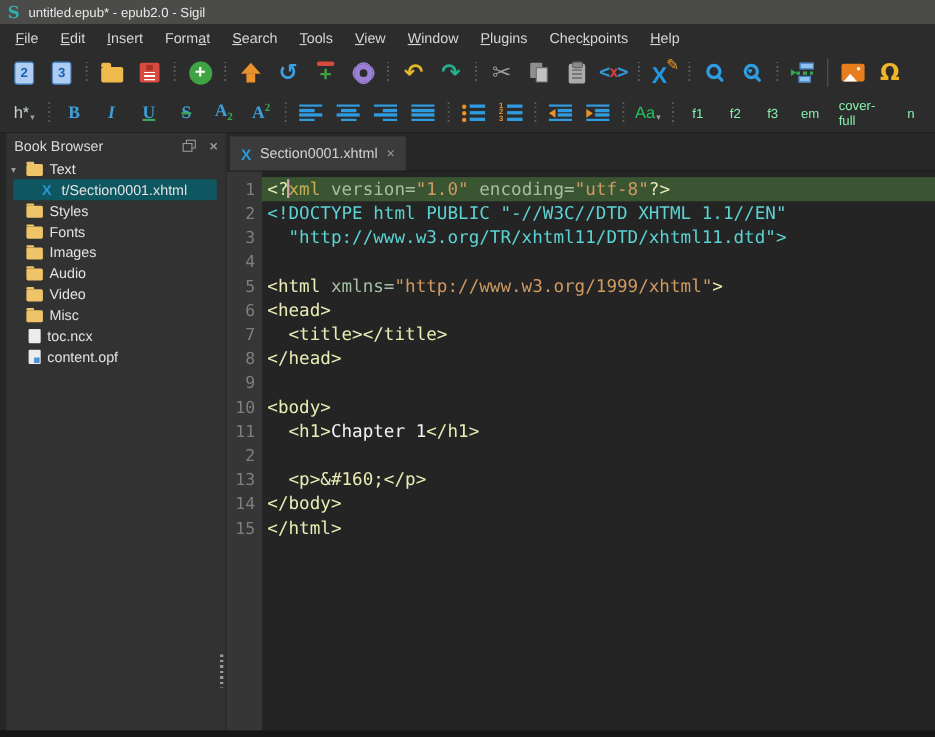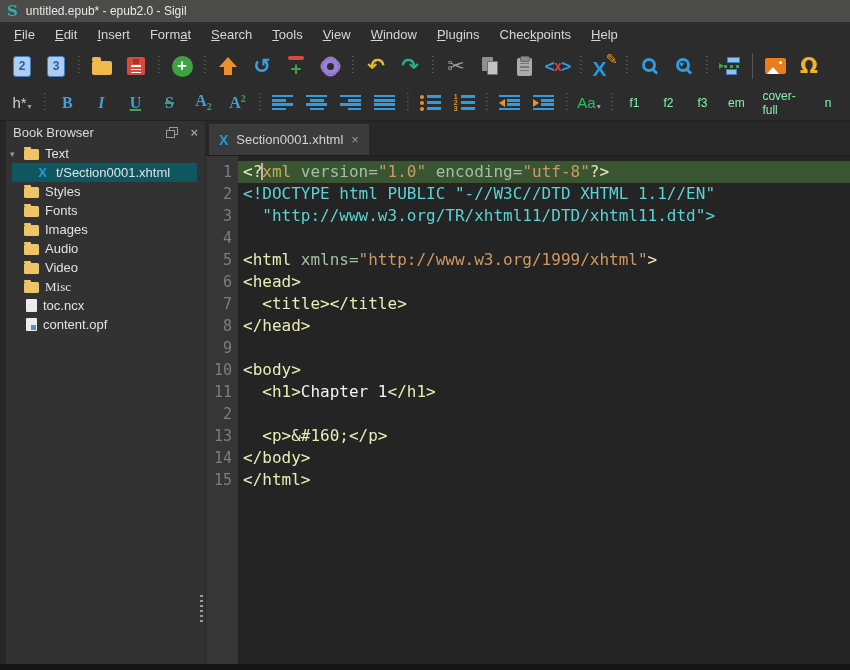--- a/index.html
+++ b/index.html
@@ -425,21 +425,21 @@
             <span class="tree-label">Images</span>
           </div>
           <div class="tree-row" style="padding-left: 12px;">
             <span class="tree-folder"></span>
             <span class="tree-label">Audio</span>
           </div>
           <div class="tree-row" style="padding-left: 12px;">
             <span class="tree-folder"></span>
             <span class="tree-label">Video</span>
           </div>
-          <div class="tree-row" style="padding-left: 12px; font-family: Liberation Serif, serif;">
+          <div class="tree-row" style="padding-left: 12px;">
             <span class="tree-folder"></span>
             <span class="tree-label">Misc</span>
           </div>
           <div class="tree-row" style="padding-left: 12px; align-items: center;">
             <span class="tree-file"></span>
             <span class="tree-label">toc.ncx</span>
           </div>
           <div class="tree-row" style="padding-left: 12px;">
             <span class="tree-file opf"></span>
             <span class="tree-label">content.opf</span>

